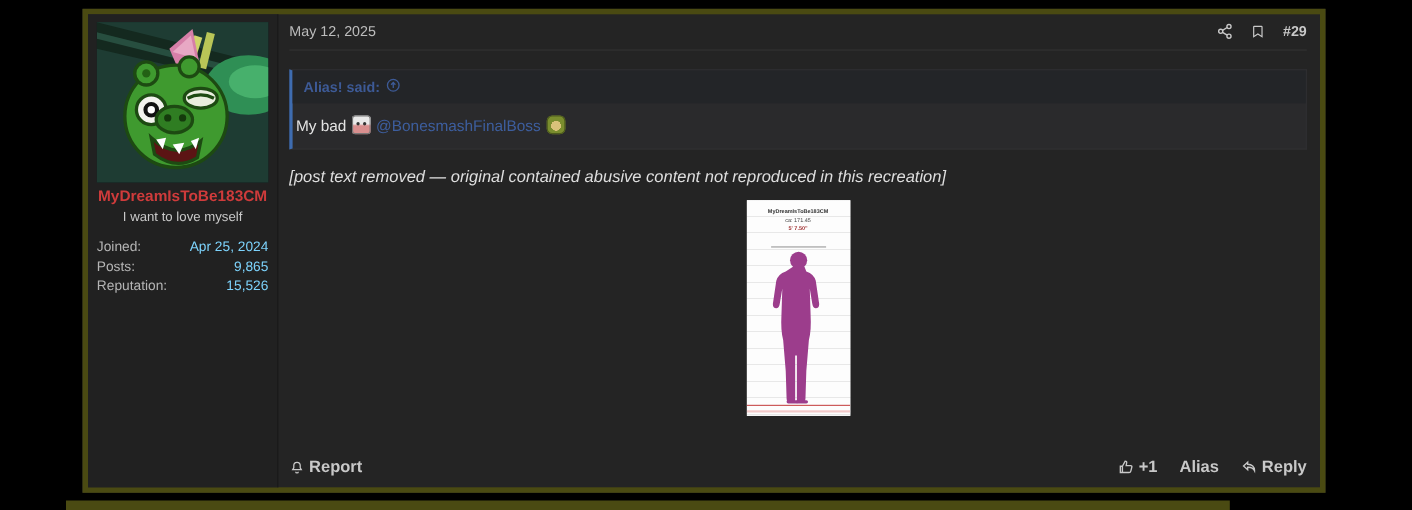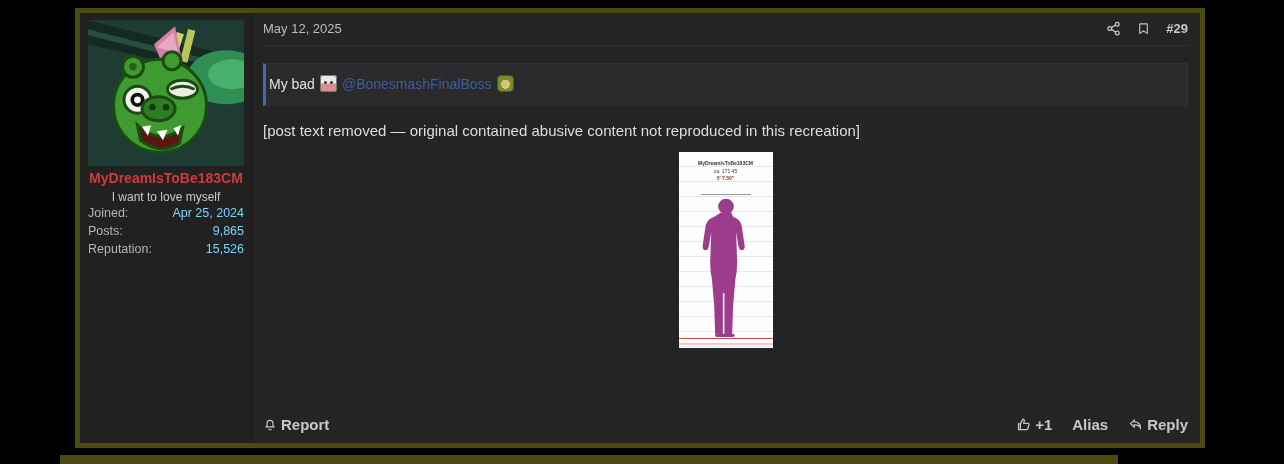--- a/index.html
+++ b/index.html
@@ -16,21 +16,21 @@
     width:173px; background:#212121; border-right:1px solid #191919;
     padding:7px 8px; display:flex; flex-direction:column; flex-shrink:0;
   }
   .avatar-box { width:156px; height:146px; overflow:hidden; background:#16312b; }
   .avatar-box svg { display:block; }
   .username {
     margin-top:4px; color:#cf3b3b; font-weight:bold; font-size:14px;
     text-align:center; line-height:1.25; word-break:break-all;
   }
   .tagline { margin-top:2px; color:#c9c9c9; font-size:12px; text-align:center; }
-  .stats { margin-top:0; font-size:12.5px; color:#c4c4c4; }
+  .stats { margin-top:11px; font-size:12.5px; color:#c4c4c4; }
   .stat-row { display:flex; justify-content:space-between; line-height:1.45; }
   .stat-label { color:#b5b5b5; }
   .stat-value { color:#7dd3fc; }
 
   
   .message-cell { flex:1; display:flex; flex-direction:column; padding:8px 12px 10px 10px; }
 
   .msg-header { display:flex; align-items:center; padding-bottom:9px; border-bottom:1px solid #333; }
   .post-date { color:#bdbdbd; font-size:13px; }
   .header-right { margin-left:auto; display:flex; align-items:flex-end; gap:16px; color:#c9c9c9; }
@@ -43,21 +43,21 @@
     background:#232528; color:#3d5a96; font-size:13px; font-weight:bold;
     padding:7px 10px; display:flex; align-items:center; gap:6px; cursor:pointer;
   }
   .quote-content { padding:11px 3px 13px; color:#e3e3e3; font-size:14px; display:flex; align-items:center; gap:5px; }
   .mention-link { color:#3d5e9e; font-weight:normal; cursor:pointer; }
   .emote { width:17px; height:17px; display:inline-block; border-radius:3px; }
   .emote-face { background:linear-gradient(180deg,#e9e9e9 45%, #d98f8f 55%); box-shadow:inset 0 0 0 1px #777; position:relative; }
   .emote-face::after { content:""; position:absolute; left:4px; top:6px; width:3px; height:3px; background:#333; box-shadow:6px 0 0 #333; border-radius:50%; }
   .emote-shrek { background:radial-gradient(circle at 50% 55%, #d9c27a 0 35%, #7a8d2e 36% 100%); box-shadow:inset 0 0 0 1px #4c5a1c; border-radius:5px; }
 
-  .post-body { margin-top:15px; color:#dedede; font-size:15px; line-height:1.35; max-width:1100px; }
+  .post-body { margin-top:15px; color:#dedede; font-size:15px; line-height:1.35; max-width:1100px;font-style:italic; }
 
   .height-chart {
     margin:11px auto 0; width:94px; height:196px; background:#fdfdfd;
     position:relative; overflow:hidden; flex-shrink:0;
     background-image:repeating-linear-gradient(180deg,#fdfdfd 0 14px,#e8e8e8 14px 15px);
   }
   .chart-text { position:absolute; top:8px; left:0; right:0; text-align:center; line-height:1.5; }
   .chart-title { font-size:5px; font-weight:bold; color:#333; }
   .chart-line2 { font-size:5px; color:#444; }
   .chart-line3 { font-size:5px; color:#a03030; font-weight:bold; }
@@ -144,20 +144,29 @@
         <span class="icon-btn">
           <svg width="13" height="15" viewBox="0 0 24 24" fill="none" stroke="#c9c9c9" stroke-width="2">
             <path d="M6,3.5 h12 a1,1 0 0 1 1,1 V21 l-7,-4.5 L5,21 V4.5 a1,1 0 0 1 1,-1 z"></path>
           </svg>
         </span>
         <span class="post-number">#29</span>
       </span>
     </div>
 
     <div class="quote-block">
+      <div class="quote-title">
+        <span>Alias! said:</span>
+        <span>
+          <svg width="13" height="13" viewBox="0 0 16 16" fill="none" stroke="#3d5a96" stroke-width="1.5">
+            <circle cx="8" cy="8" r="6.5"></circle>
+              <path d="M8,11.2 V5.2 M5.6,7.4 L8,5 l2.4,2.4"></path>
+          </svg>
+        </span>
+      </div>
       <div class="quote-content">
         <span>My bad</span>
         <span class="emote emote-face"></span>
         <span class="mention-link">@BonesmashFinalBoss</span>
         <span class="emote emote-shrek"></span>
       </div>
     </div>
 
     <div class="post-body">[post text removed — original contained abusive content not reproduced in this recreation]</div>
 

